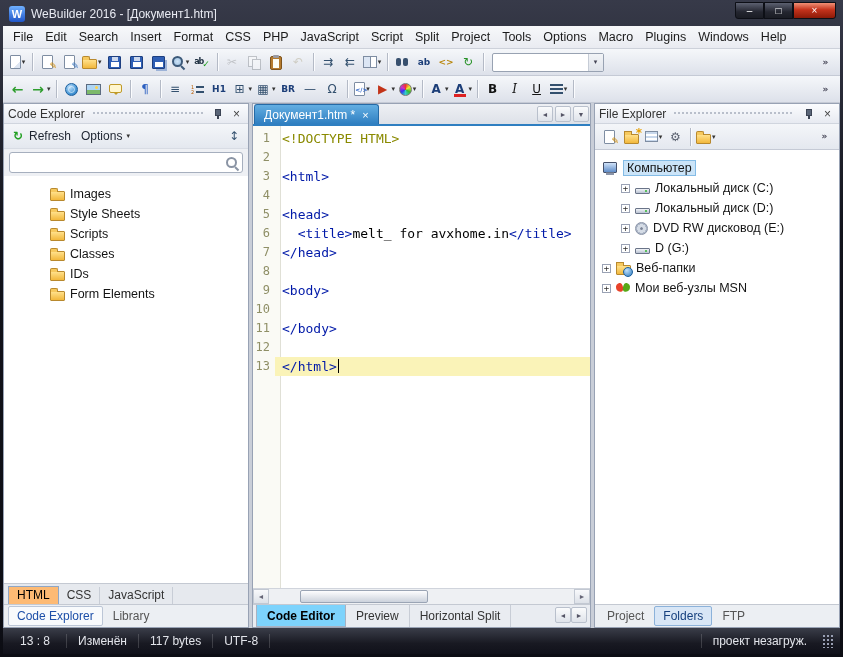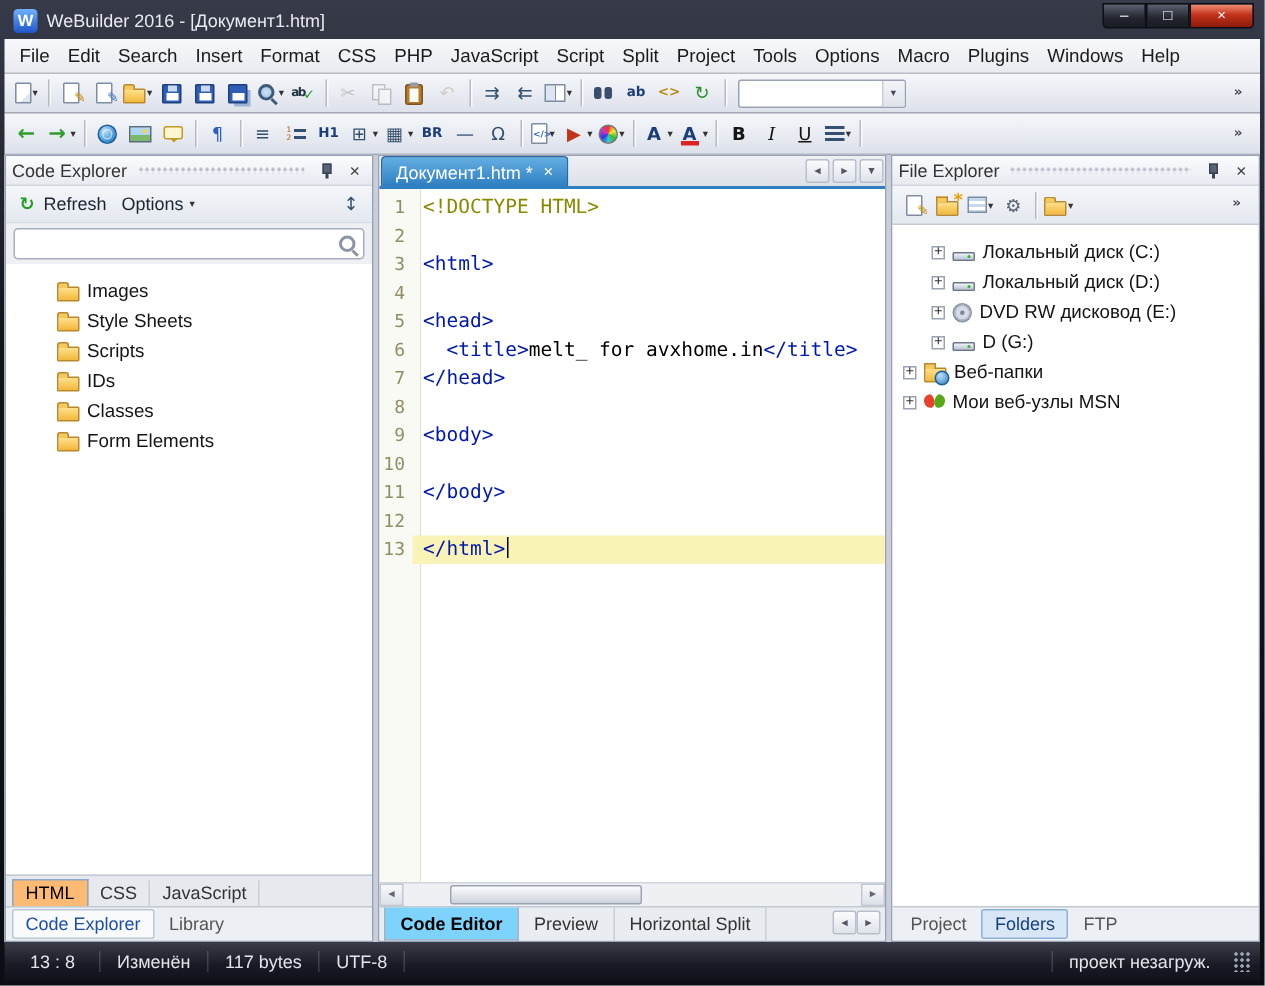--- a/index.html
+++ b/index.html
@@ -121,21 +121,21 @@
   .ce-toolbar{height:25px;display:flex;align-items:center;gap:10px;padding:0 6px;
     background:linear-gradient(#f4f6f9,#e4e8ef);border-bottom:1px solid #d8dce4;font-size:12px;color:#1d2430}
   .ce-btn{display:inline-flex;align-items:center;gap:3px}
   .ce-search{padding:3px 5px;background:#eef0f4}
   .searchbox{height:21px;background:#fff;border:1px solid #a6afbe;border-radius:3px;display:flex;align-items:center}
   .searchbox input{flex:1;border:none;outline:none;background:transparent;font:12px "Liberation Sans",sans-serif;padding:0 6px;min-width:0}
   .mag{position:relative;width:16px;height:16px;margin-right:2px;flex:0 0 auto}
   .mag::before{content:'';position:absolute;left:2px;top:2px;width:7px;height:7px;border:2px solid #8a94a4;border-radius:50%}
   .mag::after{content:'';position:absolute;left:11px;top:11px;width:5px;height:2px;background:#8a94a4;transform:rotate(45deg);transform-origin:0 50%}
   .tree{flex:1;background:#fff;overflow:hidden;padding-top:8px}
-  .titem{display:flex;align-items:center;gap:5px;height:20px;padding-left:34px;font-size:12.5px;color:#141414}
+  .titem{display:flex;align-items:center;gap:5px;height:20px;padding-left:46px;font-size:12.5px;color:#141414}
   .fe .titem{padding-left:7px}
   .fe .titem.lvl1{margin-left:19px}
   .expander{width:9px;height:9px;border:1px solid #9aa2b4;background:#fff;display:flex;align-items:center;
     justify-content:center;font-size:9px;line-height:7px;color:#333;flex:0 0 9px;font-family:"DejaVu Sans Mono",monospace}
   .tlabel{white-space:nowrap}
   .titem.sel .tlabel{background:#cbe4f8;border:1px solid #84bce6;padding:0 3px;margin-left:1px}
   .lang-tabs{height:21px;background:#e6e9ee;border-top:1px solid #c4c9d2;display:flex;align-items:flex-end;padding:2px 4px 0}
   .lang-tabs .tab{padding:1px 8px 2px;font-size:12px;color:#333;border-right:1px solid #c8cdd6}
   .lang-tabs .tab.active{background:#fdba74;border:1px solid #8fa6c4;border-bottom:none;color:#000}
   .panel-tabs{height:23px;background:#eceff3;border-top:1px solid #c4c9d2;display:flex;align-items:center;padding:0 4px;gap:2px;font-size:12px}
@@ -420,25 +420,25 @@
           <div class="titem">
             <i class="ic ic-folder"></i>
             <span class="tlabel">Style Sheets</span>
           </div>
           <div class="titem">
             <i class="ic ic-folder"></i>
             <span class="tlabel">Scripts</span>
           </div>
           <div class="titem">
             <i class="ic ic-folder"></i>
-            <span class="tlabel">IDs</span>
+            <span class="tlabel">Classes</span>
           </div>
           <div class="titem">
             <i class="ic ic-folder"></i>
-            <span class="tlabel">Classes</span>
+            <span class="tlabel">IDs</span>
           </div>
           <div class="titem">
             <i class="ic ic-folder"></i>
             <span class="tlabel">Form Elements</span>
           </div>
         </div>
       <div class="lang-tabs">
           <span class="tab active">HTML</span>
           <span class="tab">CSS</span>
           <span class="tab">JavaScript</span>
@@ -562,20 +562,24 @@
           <span class="tbtn">
             <i class="ic ic-folder"></i>
             <span class="tcaret">▾</span>
           </span>
           <span class="tflex"></span>
           <span class="tbtn">
             <i class="ic tiny" style="color: rgb(68, 68, 85);">»</i>
           </span>
         </div>
       <div class="tree">
+          <div class="titem lvl0 sel">
+            <i class="ic ic-computer"></i>
+            <span class="tlabel">Компьютер</span>
+          </div>
           <div class="titem lvl1">
             <span class="expander">+</span>
             <i class="ic ic-drive"></i>
             <span class="tlabel">Локальный диск (C:)</span>
           </div>
           <div class="titem lvl1">
             <span class="expander">+</span>
             <i class="ic ic-drive"></i>
             <span class="tlabel">Локальный диск (D:)</span>
           </div>

